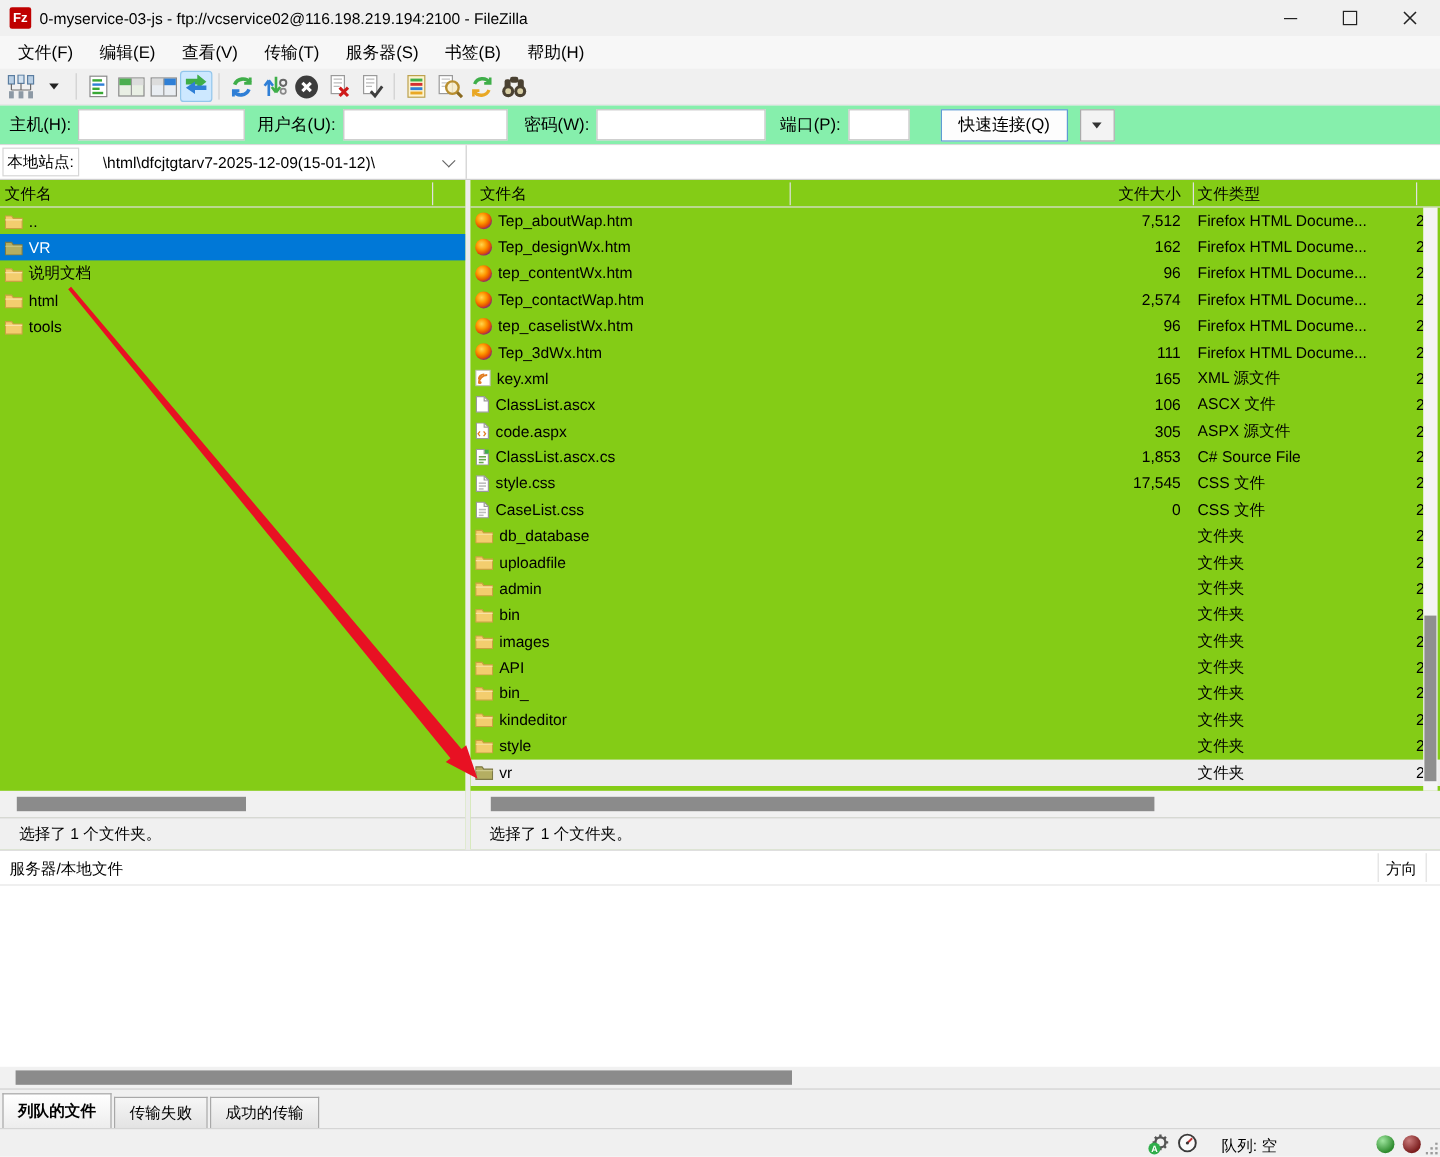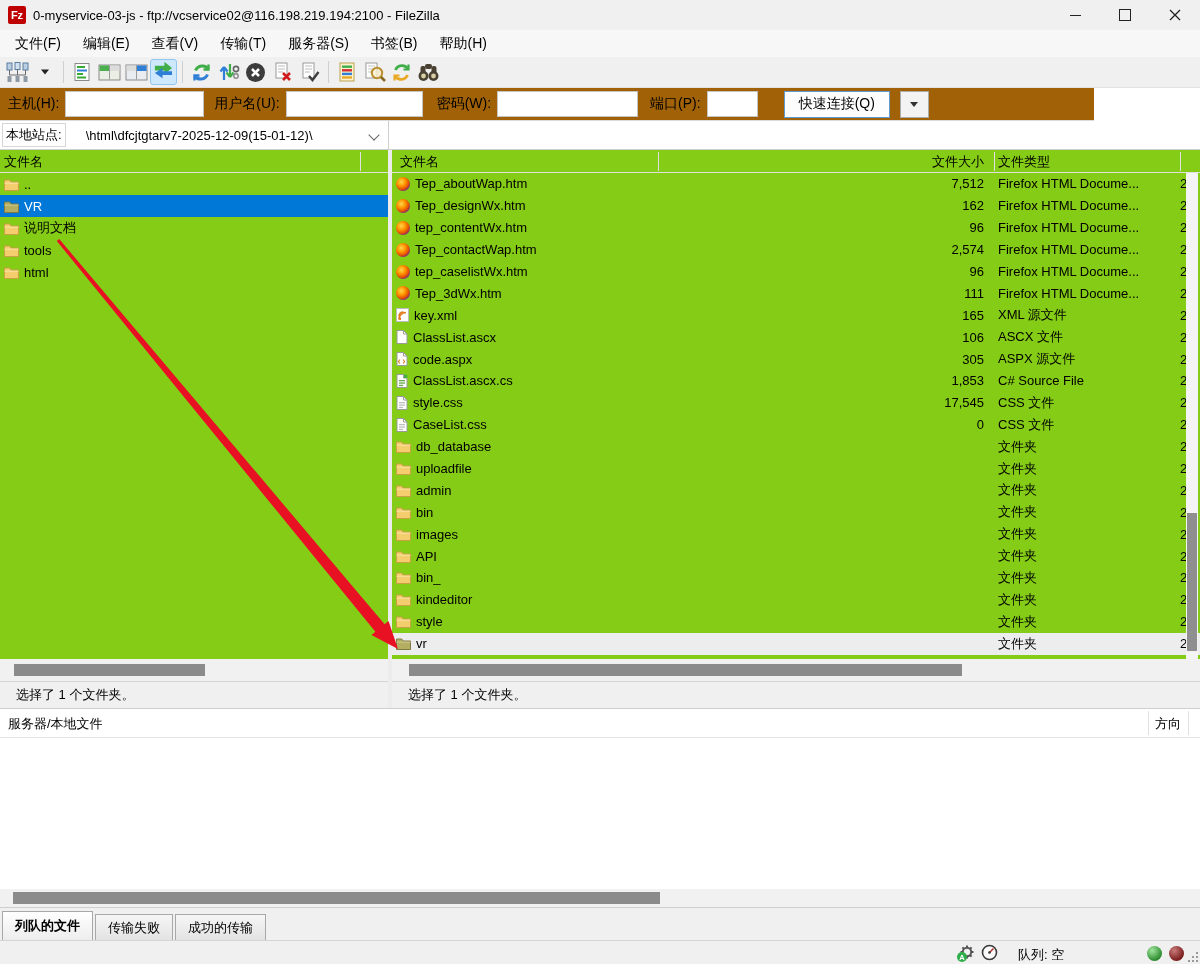--- a/index.html
+++ b/index.html
@@ -17,21 +17,21 @@
   
   .menubar{position:absolute;left:0;top:30px;width:1200px;height:27px;background:#f7f7f7;display:flex;align-items:center;padding-left:4px;box-sizing:border-box;}
   .menu-item{padding:0 11px;font-size:14px;white-space:nowrap;}
   
   .toolbar{position:absolute;left:0;top:57px;width:1200px;height:31px;background:#f0f0f0;border-bottom:1px solid #e2e2e2;
            display:flex;align-items:center;padding-left:4px;box-sizing:border-box;}
   .tb-icon{width:27px;height:26px;display:flex;align-items:center;justify-content:center;border-radius:3px;box-sizing:border-box;flex:none;}
   .tb-icon.pressed{background:#cde8ff;border:1px solid #92c6ec;}
   .tb-sep{width:1px;height:22px;background:#cfcfcf;margin:0 5px;flex:none;}
   
-  .quickconnect{position:absolute;left:0;top:88px;width:1094px;height:33px;background:#a16207;border-bottom:1px solid #dadada;
+  .quickconnect{position:absolute;left:0;top:88px;width:1200px;height:33px;background:#86efac;border-bottom:1px solid #dadada;
                 display:flex;align-items:center;font-size:14px;box-sizing:border-box;}
   .qc-label{margin-left:8px;white-space:nowrap;}
   .qc-input{height:22px;border:1px solid #c3c3c3;background:#fff;margin-left:6px;}
   .qc-btn{height:25px;margin-left:26px;padding:0 14px;font-size:14px;background:#fdfdfd;border:1px solid #5e9bd3;
           display:flex;align-items:center;white-space:nowrap;}
   .qc-caret{width:27px;height:25px;margin-left:10px;background:#f3f3f3;border:1px solid #ababab;display:flex;align-items:center;justify-content:center;}
   .tri-down{width:0;height:0;border-left:4px solid transparent;border-right:4px solid transparent;border-top:5px solid #333;}
   
   .pathrow{position:absolute;left:0;top:121px;width:1200px;height:29px;background:#fff;border-bottom:1px solid #cfcfcf;box-sizing:border-box;padding-left:39px;}
   .path-half{position:absolute;top:0;height:28px;display:flex;align-items:center;}
@@ -305,31 +305,31 @@
           <span class="nm">说明文档</span>
           <span class="lsize"></span>
         </div>
         <div class="row lrow">
           <span class="ic">
             <svg width="15" height="13">
               <path d="M0.5 2 h5.2 l1.4 2 h7.4 v8.5 h-14 z" fill="#f3cd6e" stroke="#c9a142"></path>
               <path d="M0.5 5.2 h14" stroke="#f9e2a4"></path>
             </svg>
           </span>
+          <span class="nm">html</span>
+          <span class="lsize"></span>
+        </div>
+        <div class="row lrow">
+          <span class="ic">
+            <svg width="15" height="13">
+              <path d="M0.5 2 h5.2 l1.4 2 h7.4 v8.5 h-14 z" fill="#f3cd6e" stroke="#c9a142"></path>
+              <path d="M0.5 5.2 h14" stroke="#f9e2a4"></path>
+            </svg>
+          </span>
           <span class="nm">tools</span>
-          <span class="lsize"></span>
-        </div>
-        <div class="row lrow">
-          <span class="ic">
-            <svg width="15" height="13">
-              <path d="M0.5 2 h5.2 l1.4 2 h7.4 v8.5 h-14 z" fill="#f3cd6e" stroke="#c9a142"></path>
-              <path d="M0.5 5.2 h14" stroke="#f9e2a4"></path>
-            </svg>
-          </span>
-          <span class="nm">html</span>
           <span class="lsize"></span>
         </div>
       </div>
     <div class="hbar">
       <div class="hthumb" style="left:14px;width:191px"></div>
     </div>
     <div class="pstatus">
       <span>选择了 1 个文件夹。</span>
     </div>
   </div>

